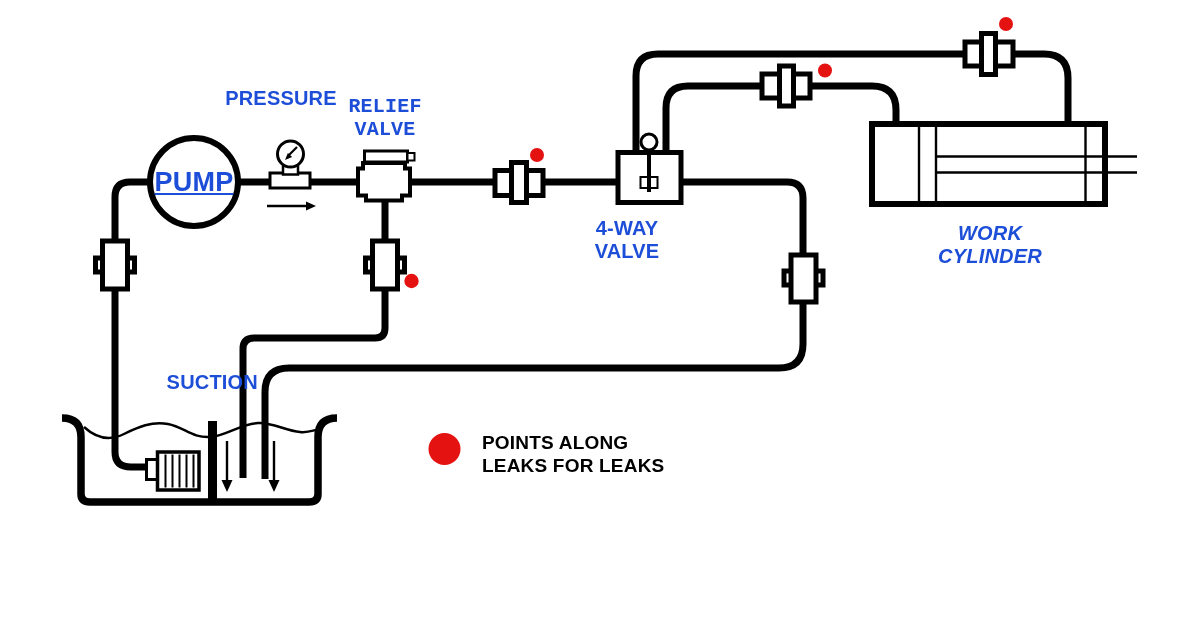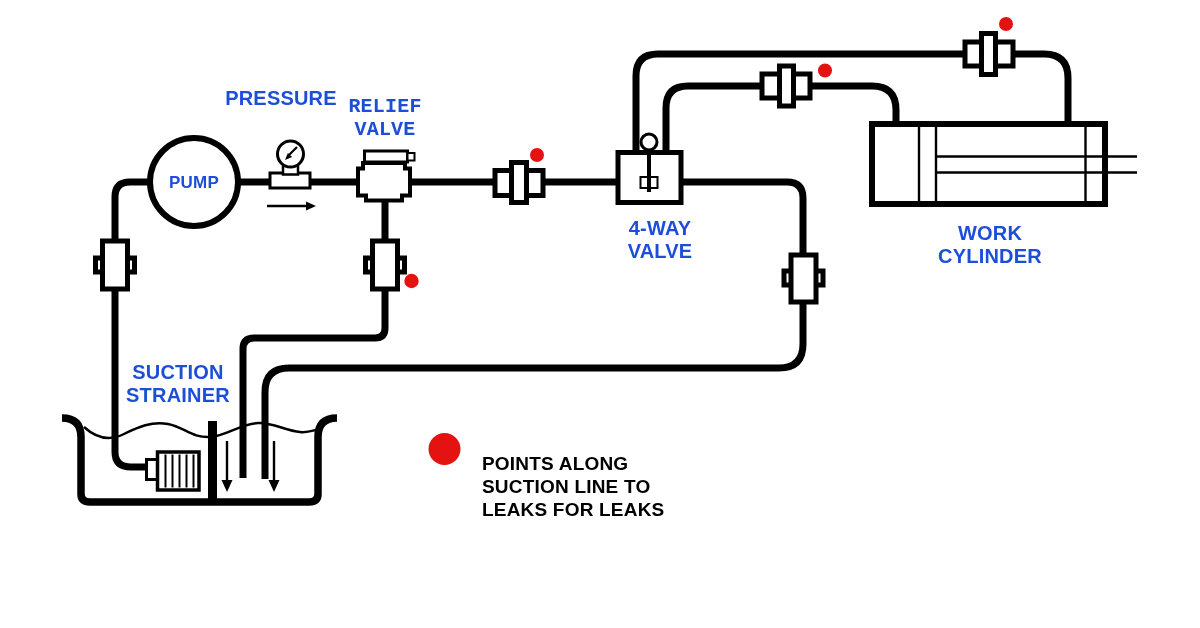--- a/index.html
+++ b/index.html
@@ -7,28 +7,28 @@
     position:relative;width:1200px;height:628px;background:#ffffff;
     font-family:"Liberation Sans", sans-serif;overflow:hidden;
   }
   .canvas svg{position:absolute;left:0;top:0;}
   .lbl{
     position:absolute;color:#1d4ed8;font-weight:700;font-size:20px;line-height:23px;
     text-align:center;letter-spacing:.2px;white-space:nowrap;
   }
   .legend-text{
     position:absolute;left:482px;top:431px;color:#000;font-weight:700;
-    font-size:19px;line-height:23px;text-align:left;letter-spacing:.2px;margin-top:21px;
+    font-size:19px;line-height:23px;text-align:left;letter-spacing:.2px;
   }
-  .pump-lbl{left:134px;top:171px;width:120px;font-size:17px;}
+  .pump-lbl{left:134px;top:171px;width:120px;font-size:27px;text-decoration:underline;}
   .pg-lbl{left:201px;top:87px;width:160px;line-height:22px;}
   .rv-lbl{left:315px;top:95px;width:140px;font-family:Liberation Mono, monospace;}
-  .fwv-lbl{left:590px;top:217px;width:140px;}
-  .wc-lbl{left:890px;top:222px;width:200px;}
-  .ss-lbl{left:98px;top:361px;width:160px;}
+  .fwv-lbl{left:557px;top:217px;width:140px;}
+  .wc-lbl{left:890px;top:222px;width:200px;font-style:italic;}
+  .ss-lbl{left:98px;top:371px;width:160px;text-align:right;}
 </style>
 </head>
 <body>
 
 <div class="canvas">
 
   <svg width="1200" height="628" viewBox="0 0 1200 628">
 
     <g stroke="#000" stroke-width="7" fill="none">
       <path d="M 153 182 H 130 Q 115 182 115 197 V 452 Q 115 467 131 467 H 150"></path>
@@ -157,22 +157,20 @@
     <div>VALVE</div>
   </div>
 
   <div class="lbl wc-lbl">
     <div>WORK</div>
     <div>CYLINDER</div>
   </div>
 
   <div class="lbl ss-lbl">
     <div>SUCTION</div>
-    <div>STRAINER</div>
   </div>
 
   <div class="legend-text">
     <div>POINTS ALONG</div>
-    <div>SUCTION LINE TO</div>
     <div>LEAKS FOR LEAKS</div>
   </div>
 
 </div>
 
 </body></html>

